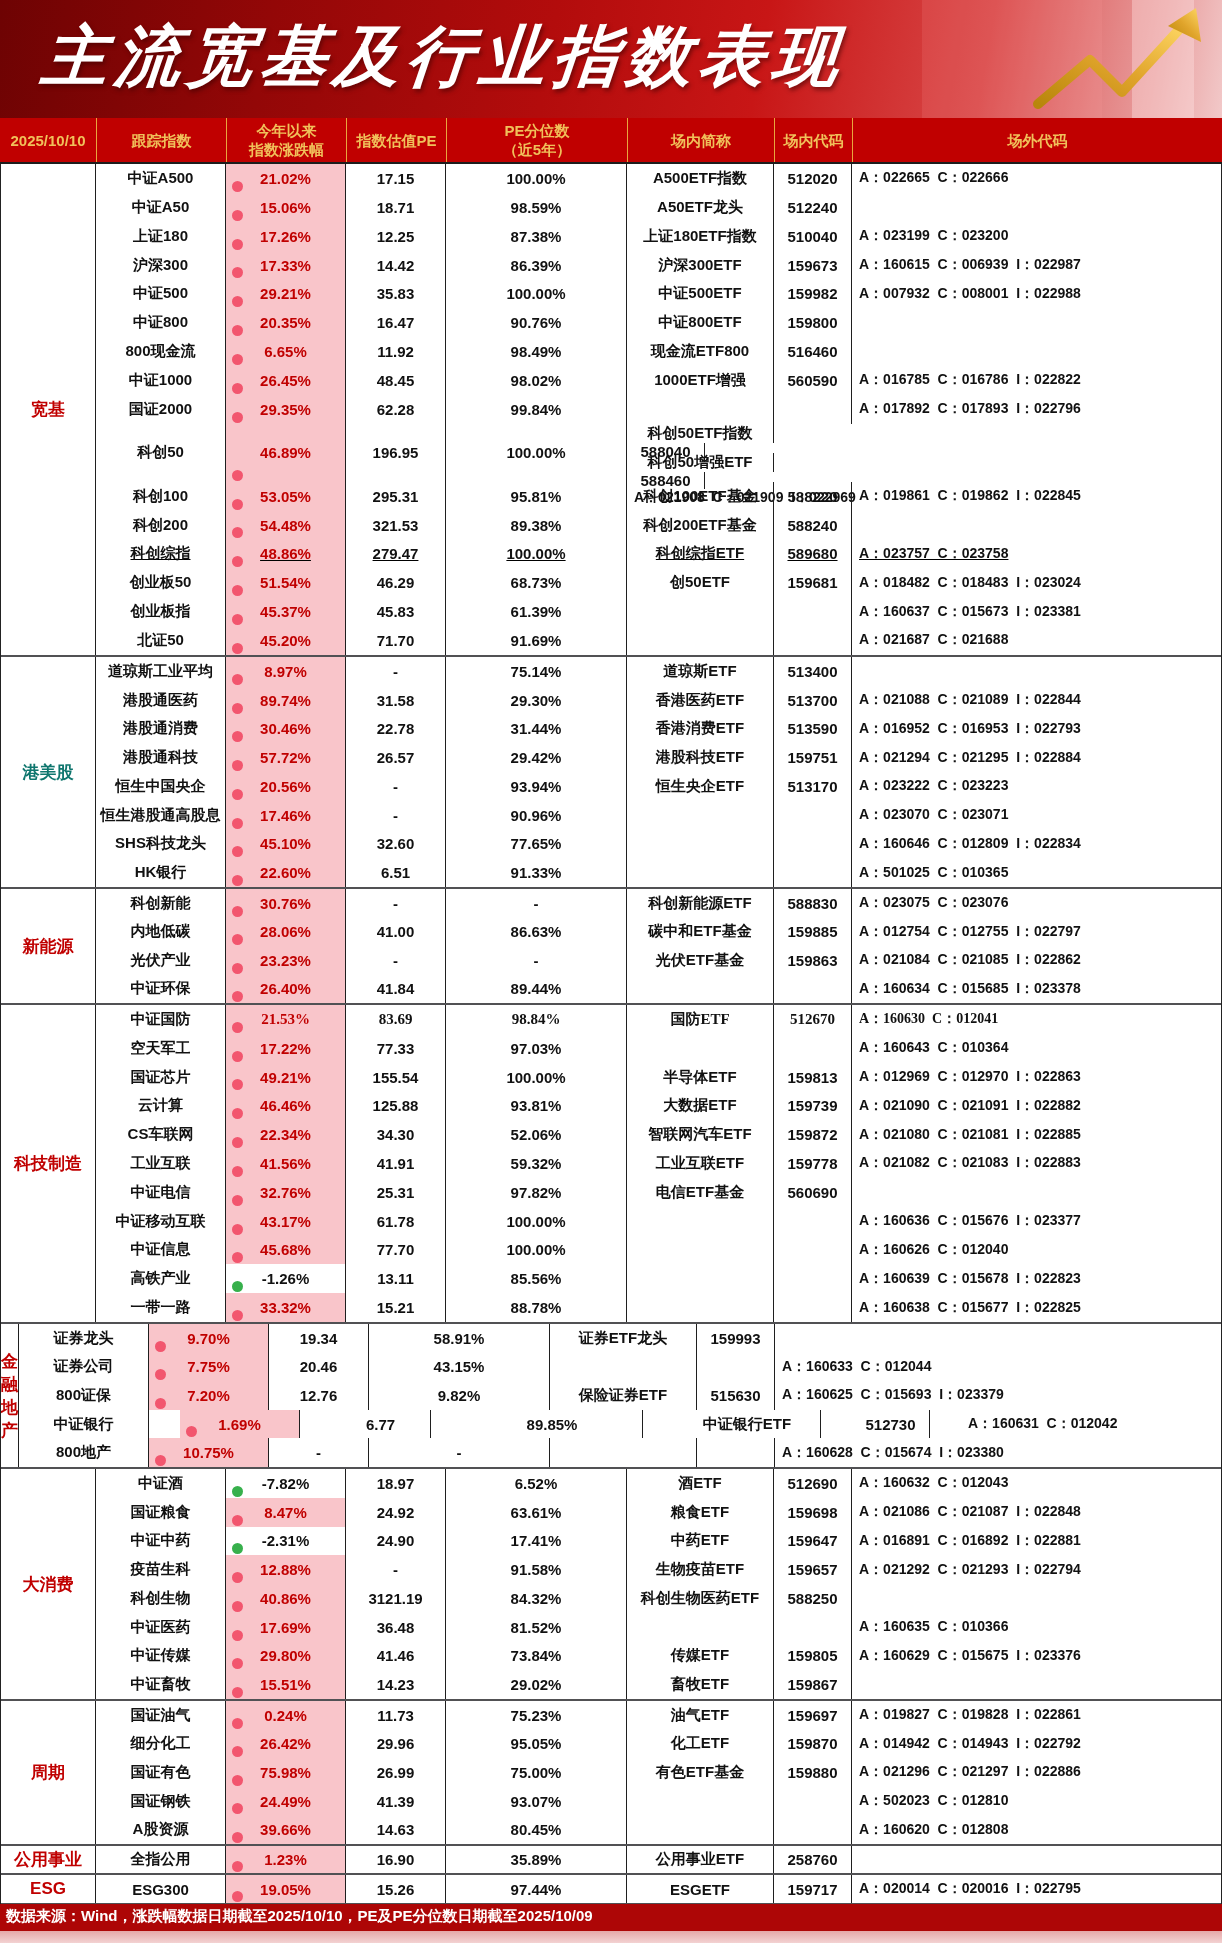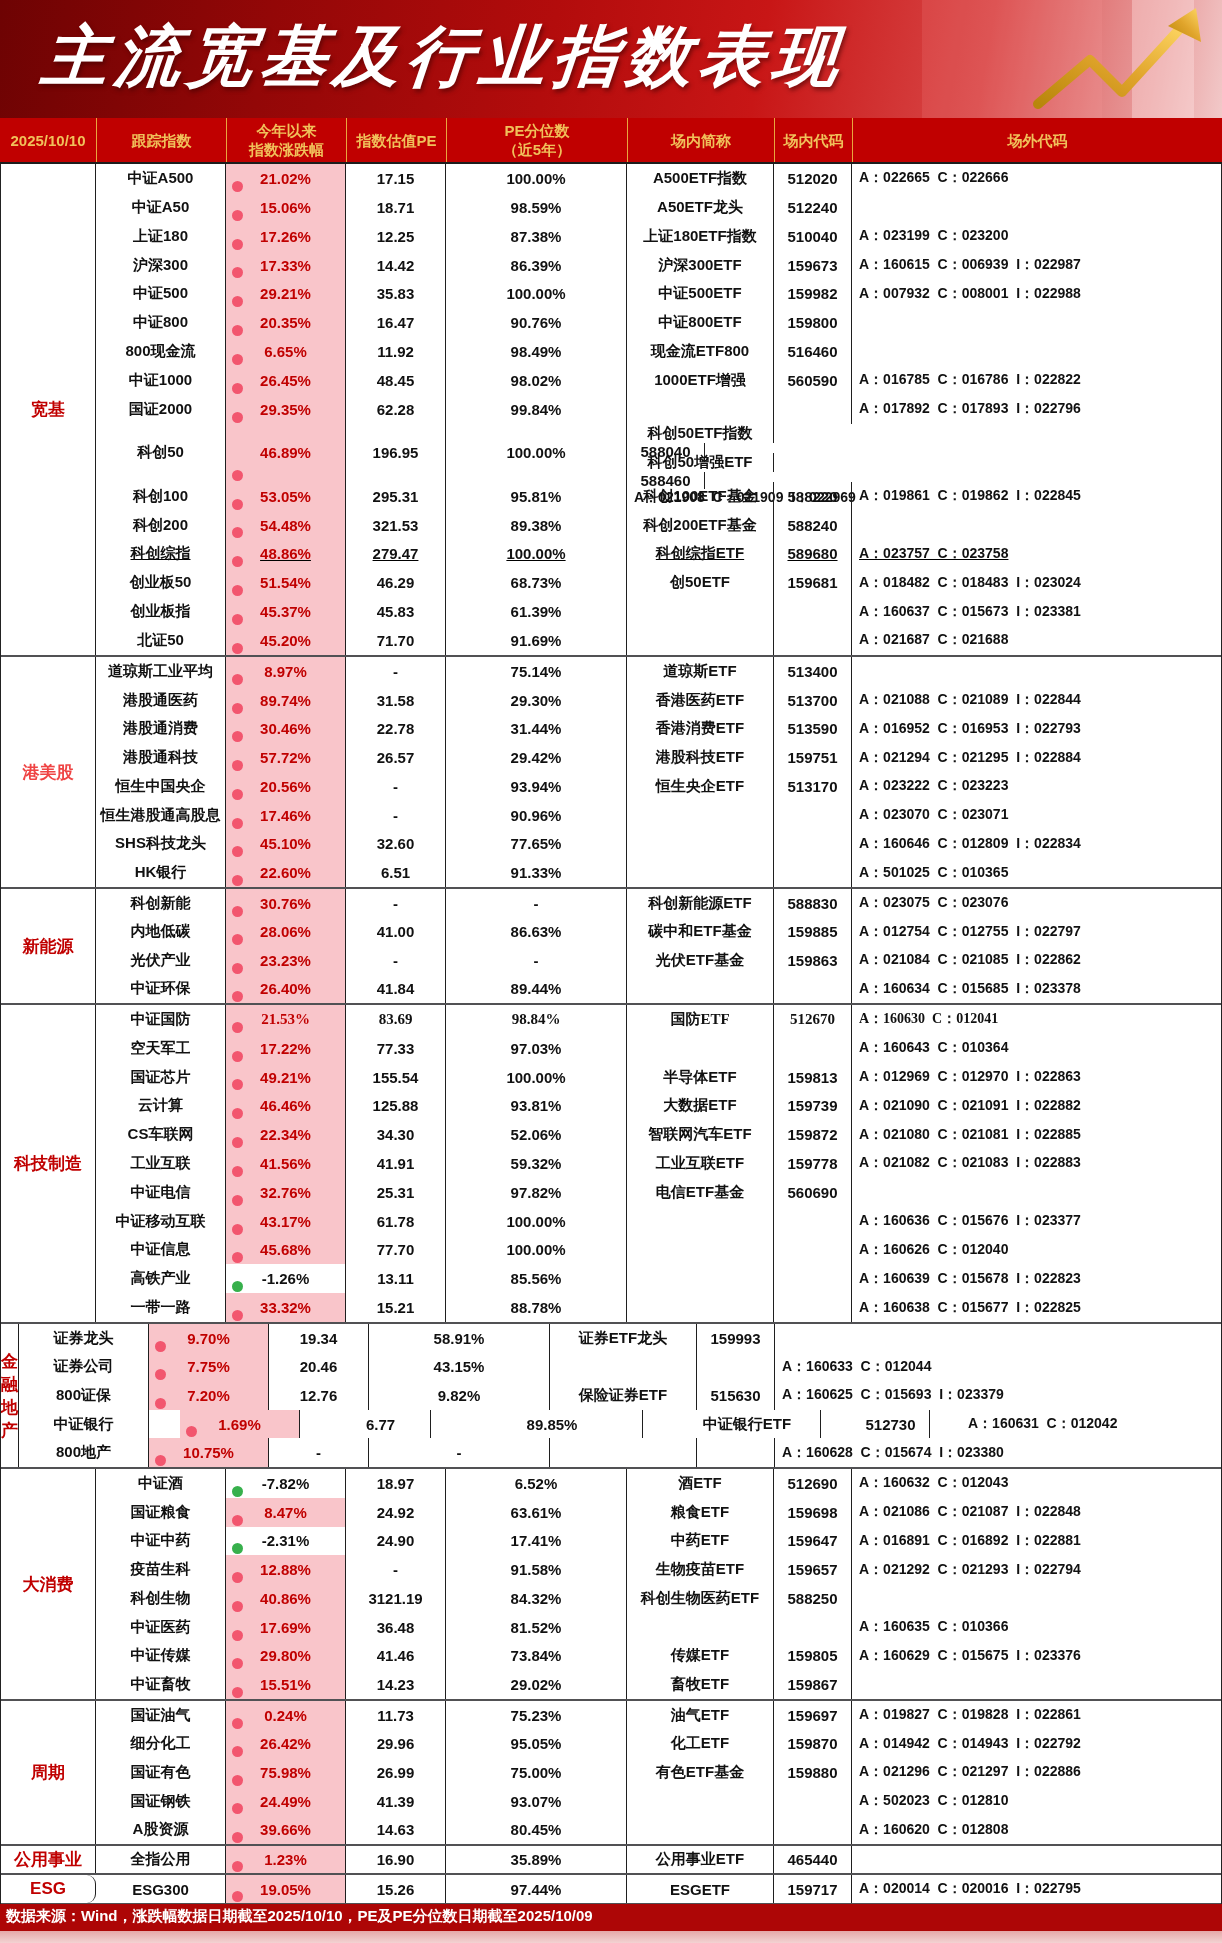--- a/index.html
+++ b/index.html
@@ -256,21 +256,21 @@
             <div class="cell chg w-chg">45.20%<span class="dot" style="background: rgb(242, 86, 110);"></span></div>
             <div class="cell w-pe">71.70</div>
             <div class="cell w-pct">91.69%</div>
             <div class="cell w-etf"></div>
             <div class="cell w-code"></div>
             <div class="cell otc w-otc">A：021687  C：021688</div>
           </div>
         </div>
       </div>
       <div class="group" style="height: 232px;">
-        <div class="cat w-cat" style="color: #ef4444;">港美股</div>
+        <div class="cat w-cat" style="color: #0f766e;">港美股</div>
         <div class="rows">
           <div class="row" style="height: 29px;">
             <div class="cell w-index">道琼斯工业平均</div>
             <div class="cell chg w-chg">8.97%<span class="dot" style="background: rgb(242, 86, 110);"></span></div>
             <div class="cell w-pe">-</div>
             <div class="cell w-pct">75.14%</div>
             <div class="cell w-etf">道琼斯ETF</div>
             <div class="cell w-code">513400</div>
             <div class="cell otc w-otc"></div>
           </div>
@@ -663,27 +663,27 @@
       </div>
       <div class="group" style="height: 29px;">
         <div class="cat w-cat" style="color: rgb(192, 0, 0);">公用事业</div>
         <div class="rows">
           <div class="row" style="height: 29px;">
             <div class="cell w-index">全指公用</div>
             <div class="cell chg w-chg">1.23%<span class="dot" style="background: rgb(242, 86, 110);"></span></div>
             <div class="cell w-pe">16.90</div>
             <div class="cell w-pct">35.89%</div>
             <div class="cell w-etf">公用事业ETF</div>
-            <div class="cell w-code">465440</div>
+            <div class="cell w-code">258760</div>
             <div class="cell otc w-otc"></div>
           </div>
         </div>
       </div>
       <div class="group" style="height: 29px;">
-        <div class="cat w-cat" style="color: rgb(192, 0, 0); border-radius: 9px;">ESG</div>
+        <div class="cat w-cat" style="color: rgb(192, 0, 0);">ESG</div>
         <div class="rows">
           <div class="row" style="height: 29px;">
             <div class="cell w-index">ESG300</div>
             <div class="cell chg w-chg">19.05%<span class="dot" style="background: rgb(242, 86, 110);"></span></div>
             <div class="cell w-pe">15.26</div>
             <div class="cell w-pct">97.44%</div>
             <div class="cell w-etf">ESGETF</div>
             <div class="cell w-code">159717</div>
             <div class="cell otc w-otc">A：020014  C：020016  I：022795</div>
           </div>

